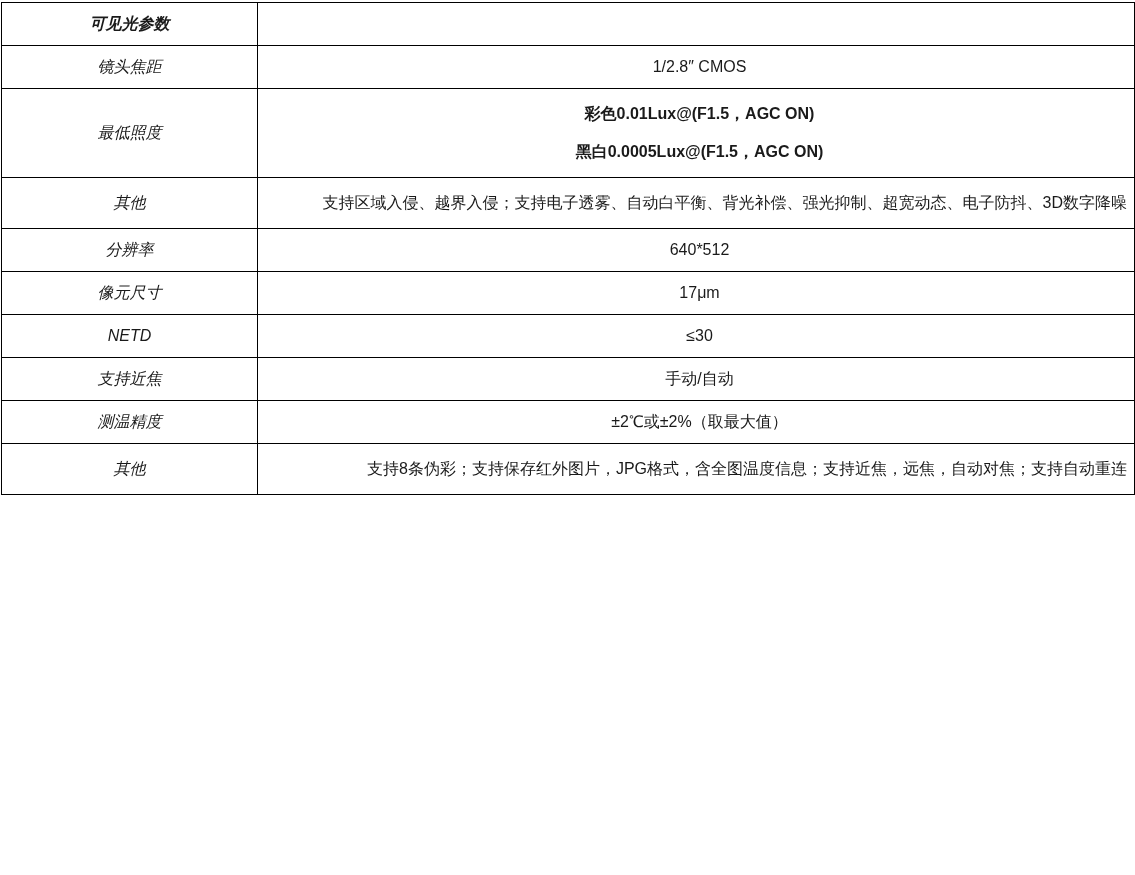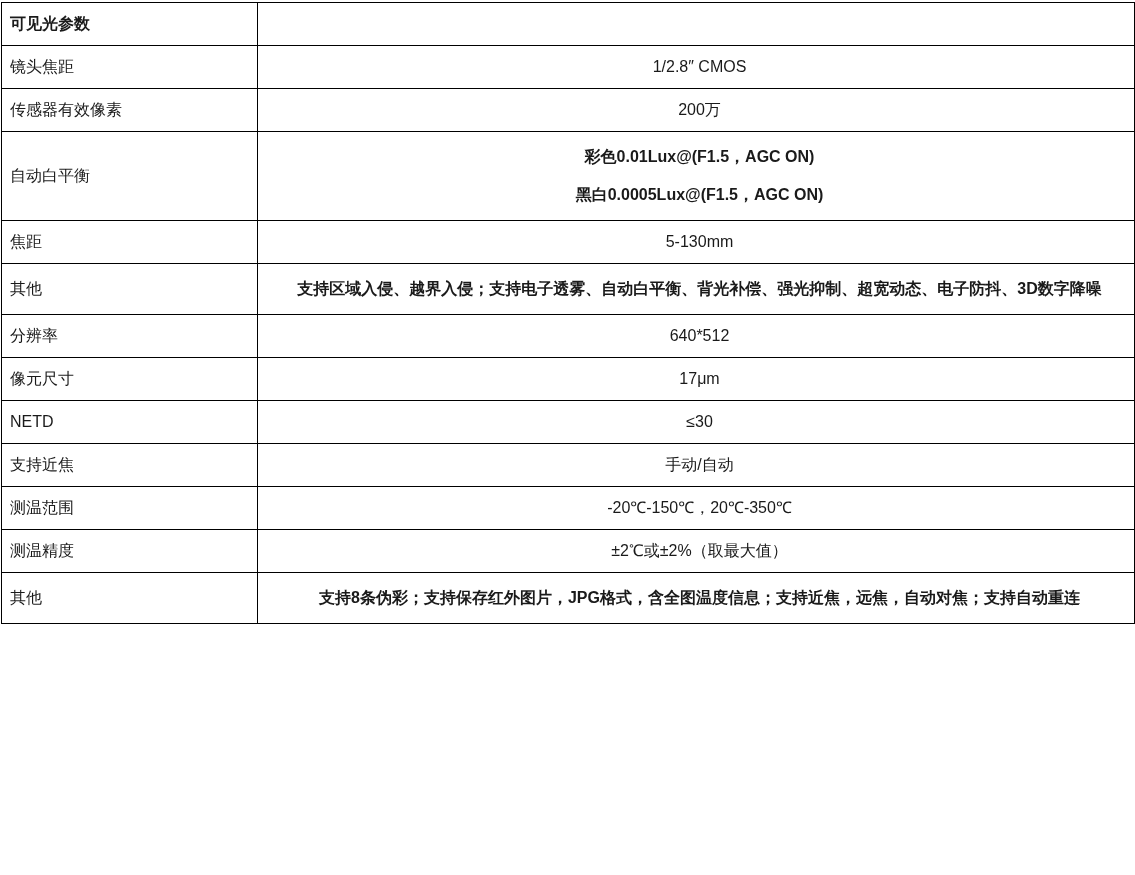--- a/index.html
+++ b/index.html
@@ -24,38 +24,38 @@
   #spec-table td {
     border: 1px solid #000000;
     font-size: 16px;
     line-height: 30px;
     padding: 6px 8px;
     vertical-align: middle;
     text-align: center;
     word-break: break-word;
   }
   #spec-table td.label {
-    text-align: left;
+    text-align: center;
+    font-style: italic;
   }
   #spec-table tr.section td.label {
     font-weight: bold;
   }
   #spec-table td.value {
     text-align: center;
     padding-left: 14px;
     padding-right: 7px;
   }
   #spec-table td.value.multi {
     line-height: 38px;
     font-weight: bold;
   }
   #spec-table td.value.wrap {
-    text-align: center;
+    text-align: right;
     line-height: 38px;
-    font-weight: bold;
   }
   .line { display: block; }
 </style>
 </head>
 <body>
 
 <table id="spec-table">
   <colgroup>
     <col class="label-col">
     <col class="value-col">
@@ -65,38 +65,30 @@
     <tr class="section">
       <td class="label">可见光参数</td>
       <td class="value"></td>
     </tr>
 
     <tr>
       <td class="label">镜头焦距</td>
       <td class="value">1/2.8″  CMOS</td>
     </tr>
 
-    <tr>
-      <td class="label">传感器有效像素</td>
-      <td class="value">200万</td>
-    </tr>
 
 
     <tr>
-      <td class="label">自动白平衡</td>
+      <td class="label">最低照度</td>
       <td class="value multi">
         <span class="line">彩色0.01Lux@(F1.5，AGC ON)</span>
         <span class="line">黑白0.0005Lux@(F1.5，AGC ON)</span>
       </td>
     </tr>
 
-    <tr>
-      <td class="label">焦距</td>
-      <td class="value">5-130mm</td>
-    </tr>
 
 
     <tr>
       <td class="label">其他</td>
       <td class="value wrap">支持区域入侵、越界入侵；支持电子透雾、自动白平衡、背光补偿、强光抑制、超宽动态、电子防抖、3D数字降噪</td>
     </tr>
 
 
     <tr>
       <td class="label">分辨率</td>
@@ -112,24 +104,20 @@
       <td class="label">NETD</td>
       <td class="value">≤30</td>
     </tr>
 
 
     <tr>
       <td class="label">支持近焦</td>
       <td class="value">手动/自动</td>
     </tr>
 
-    <tr>
-      <td class="label">测温范围</td>
-      <td class="value">-20℃-150℃，20℃-350℃</td>
-    </tr>
 
     <tr>
       <td class="label">测温精度</td>
       <td class="value">±2℃或±2%（取最大值）</td>
     </tr>
 
     <tr>
       <td class="label">其他</td>
       <td class="value wrap">支持8条伪彩；支持保存红外图片，JPG格式，含全图温度信息；支持近焦，远焦，自动对焦；支持自动重连</td>
     </tr>

